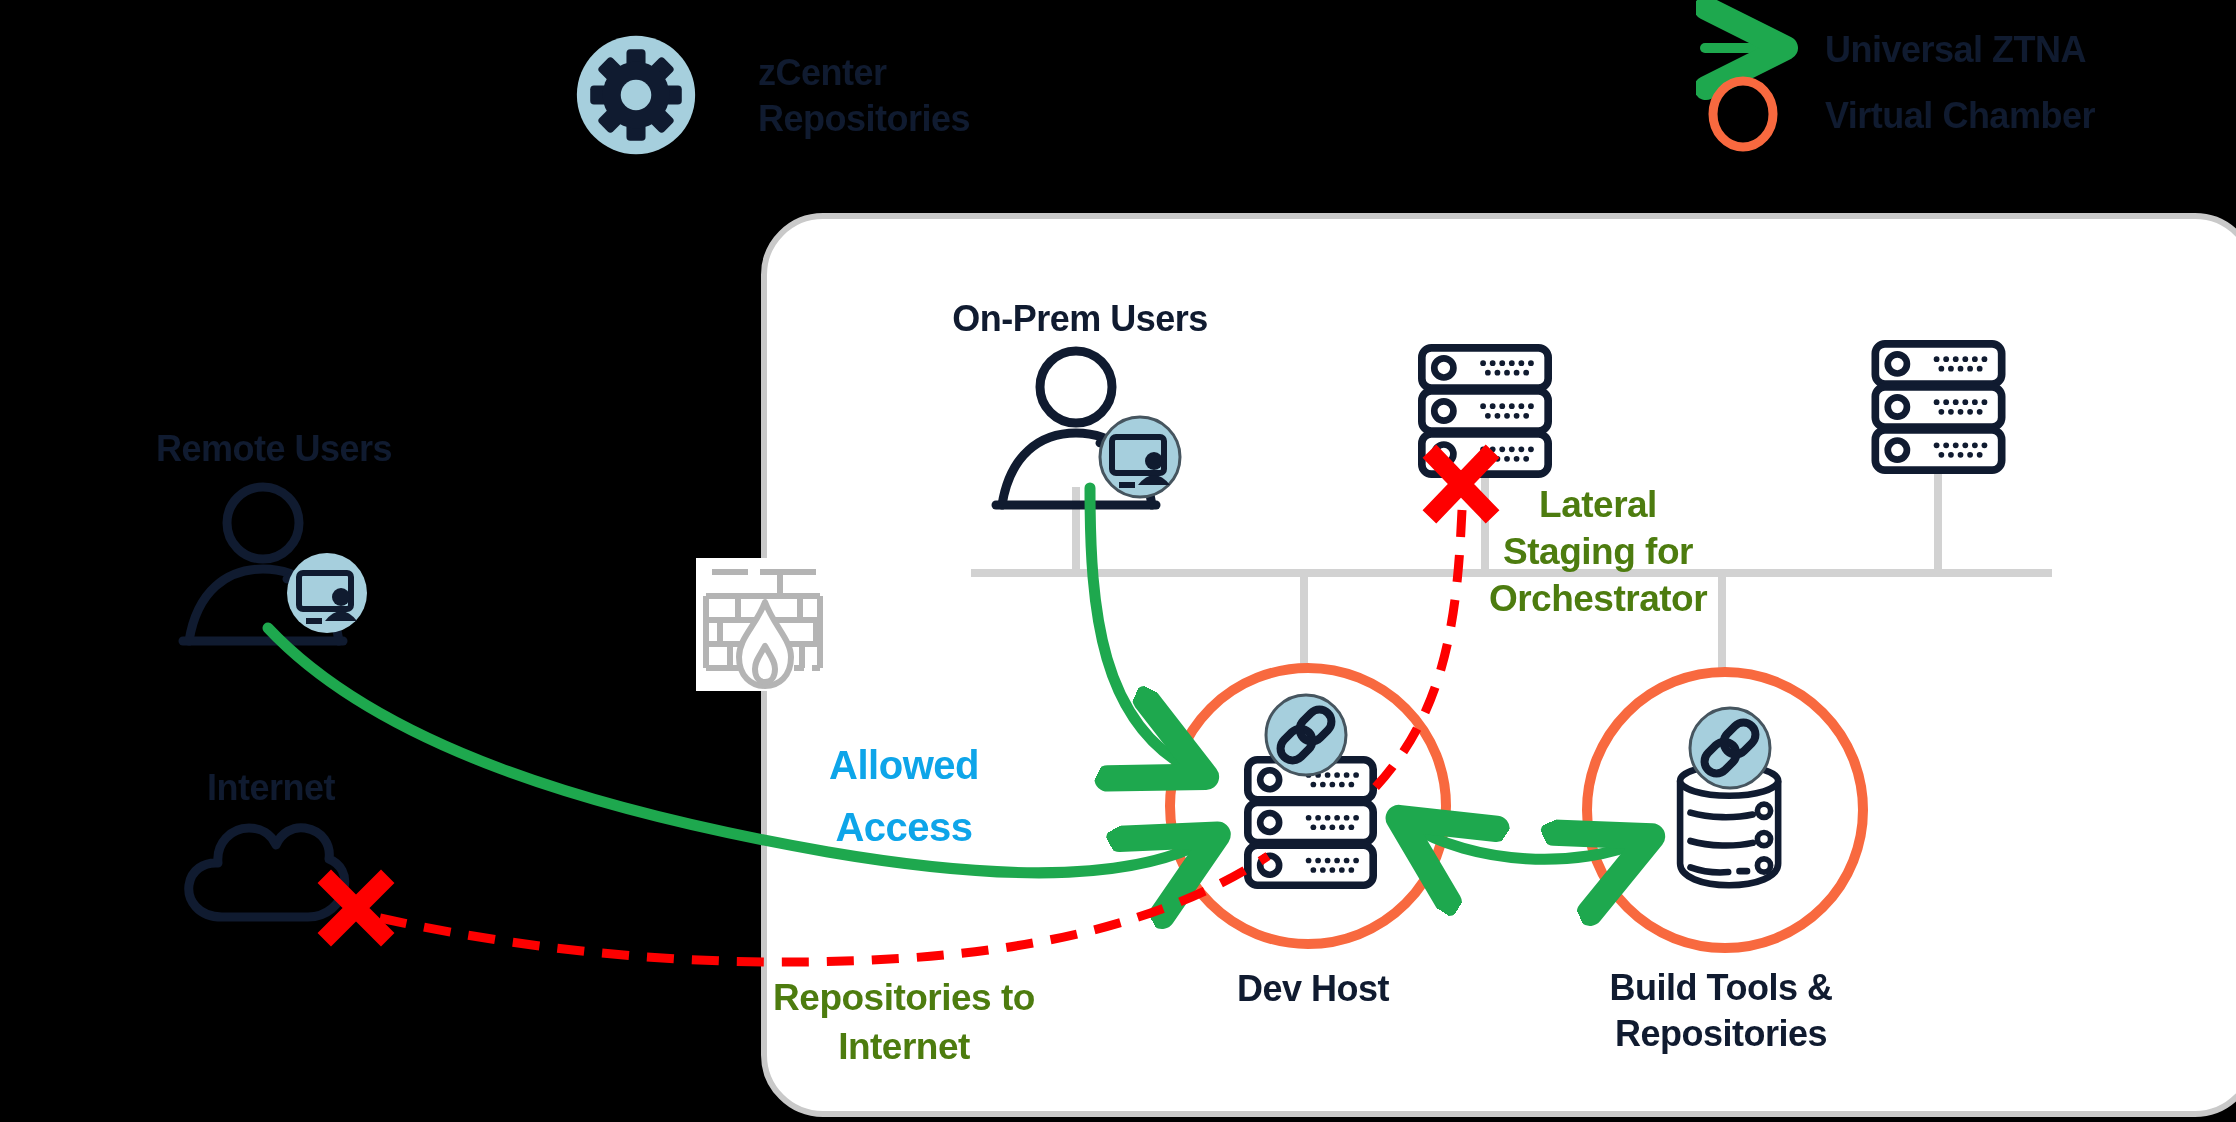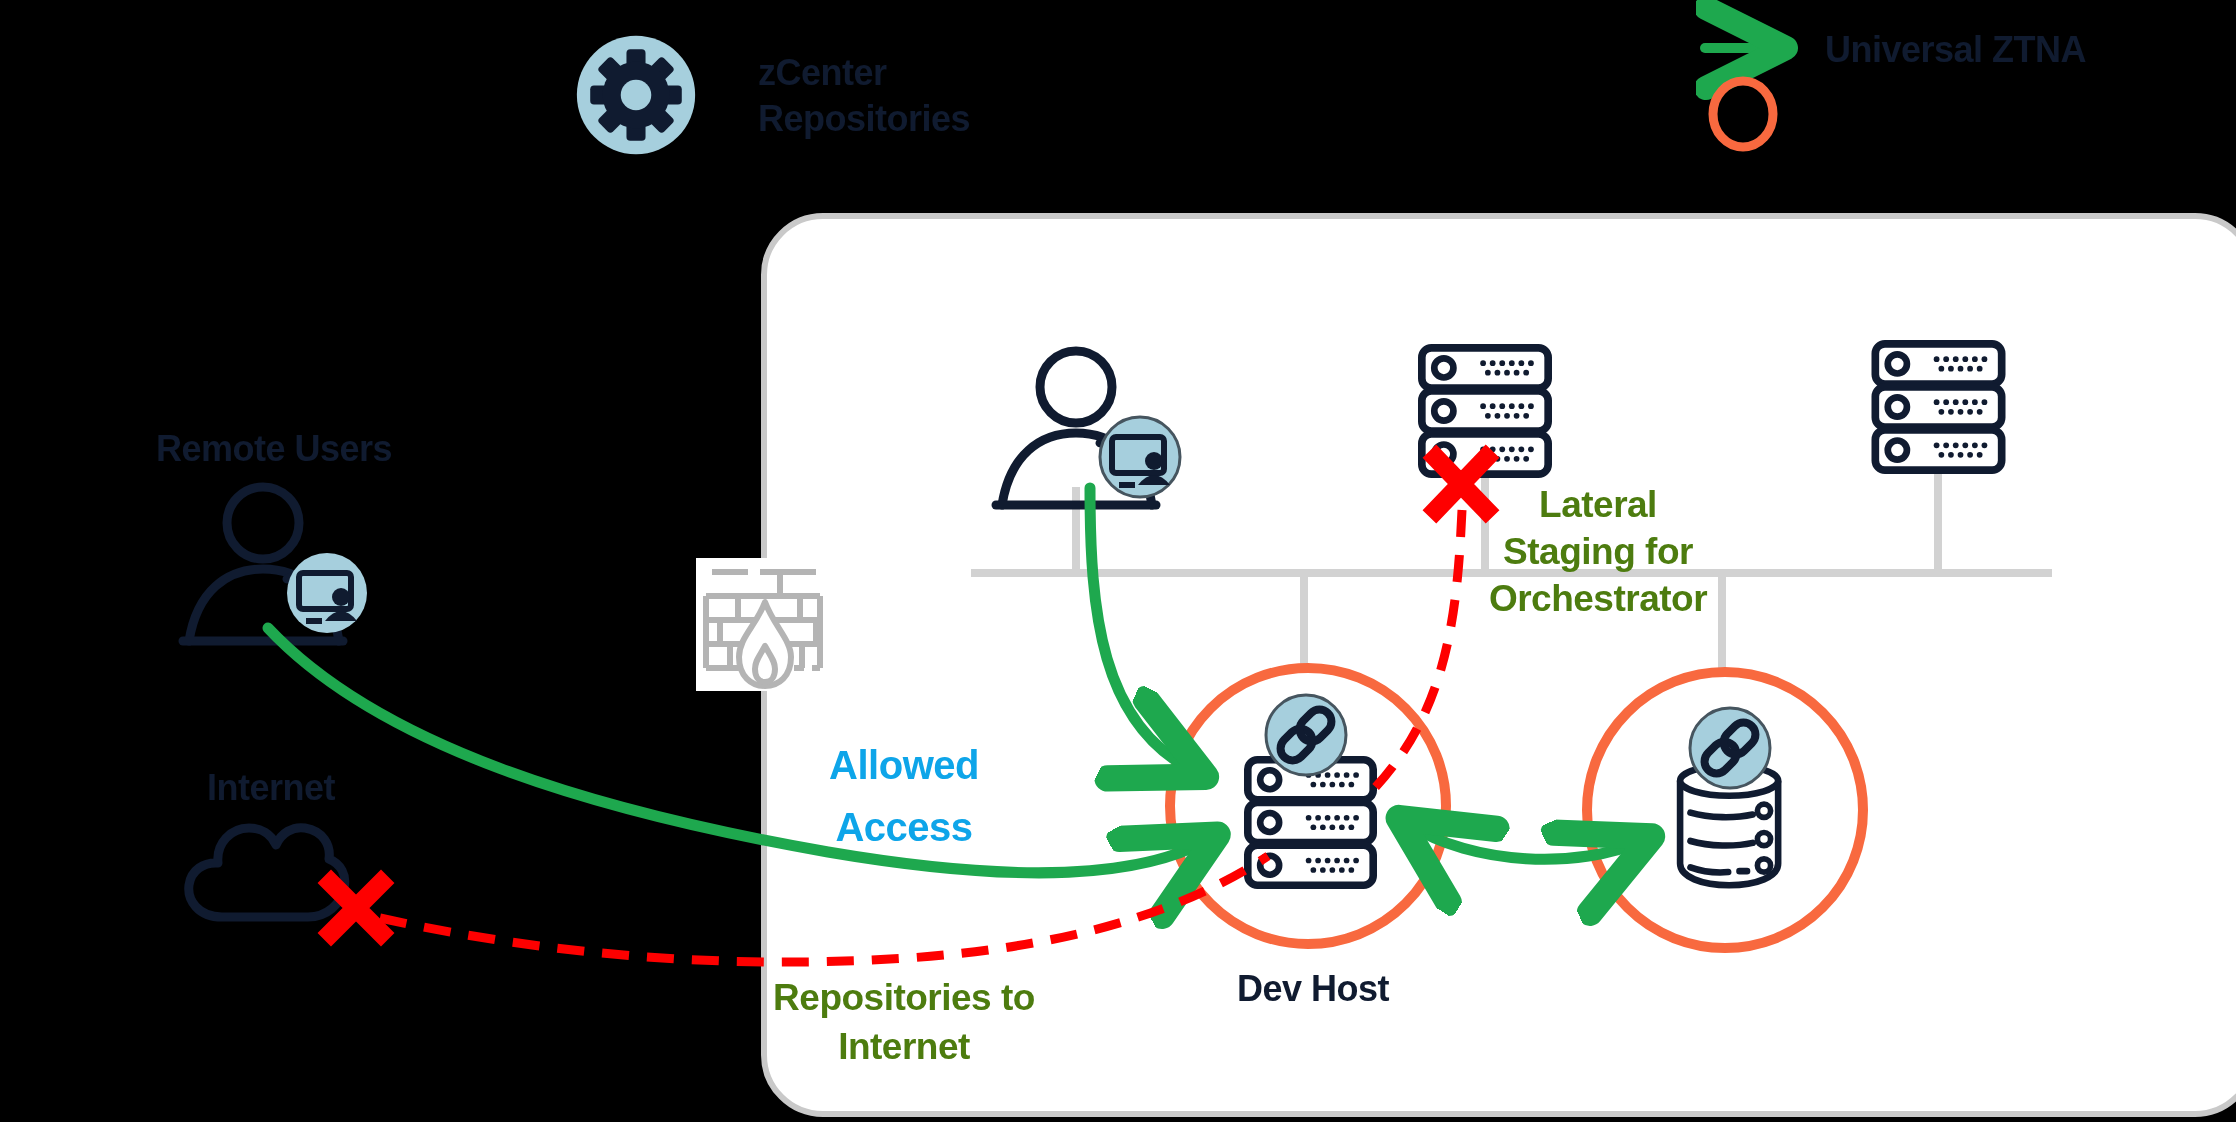--- a/index.html
+++ b/index.html
@@ -323,25 +323,31 @@
       <path d="M1408 458 L1458 510 M1458 458 L1408 510"></path>
     </g>
   </svg>
 
   <div class="lbl left" style="left:730px;top:50px">
     <div>zCenter</div>
     <div>Repositories</div>
   </div>
 
   <div class="lbl left" style="left:1797px;top:27px">Universal ZTNA</div>
+  <div class="lbl left" style="left:1797px;top:93px">Virtual Chamber</div>
 
   <div class="lbl" style="left:246px;top:449px">Remote Users</div>
   <div class="lbl" style="left:243px;top:788px">Internet</div>
+  <div class="lbl" style="left:1052px;top:319px">On-Prem Users</div>
   <div class="lbl" style="left:1285px;top:989px">Dev Host</div>
 
+  <div class="lbl" style="left:1693px;top:1011px">
+    <div>Build Tools &amp;</div>
+    <div>Repositories</div>
+  </div>
 
   <div class="lbl green" style="left:876px;top:796px">
     <div>Allowed</div>
     <div>Access</div>
   </div>
 
   <div class="lbl red" style="left:1570px;top:551px">
     <div>Lateral</div>
     <div>Staging for</div>
     <div>Orchestrator</div>

